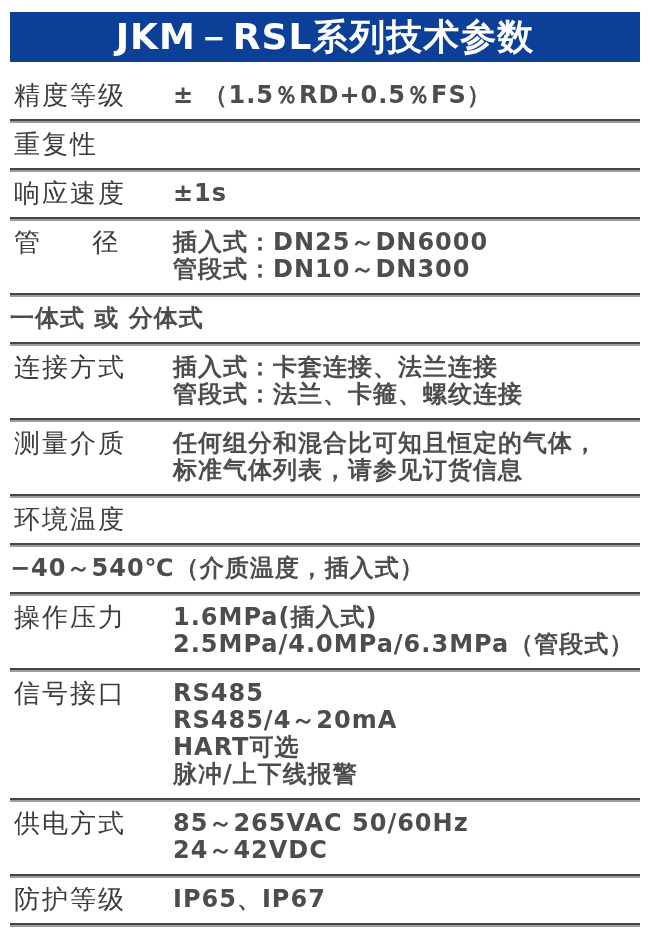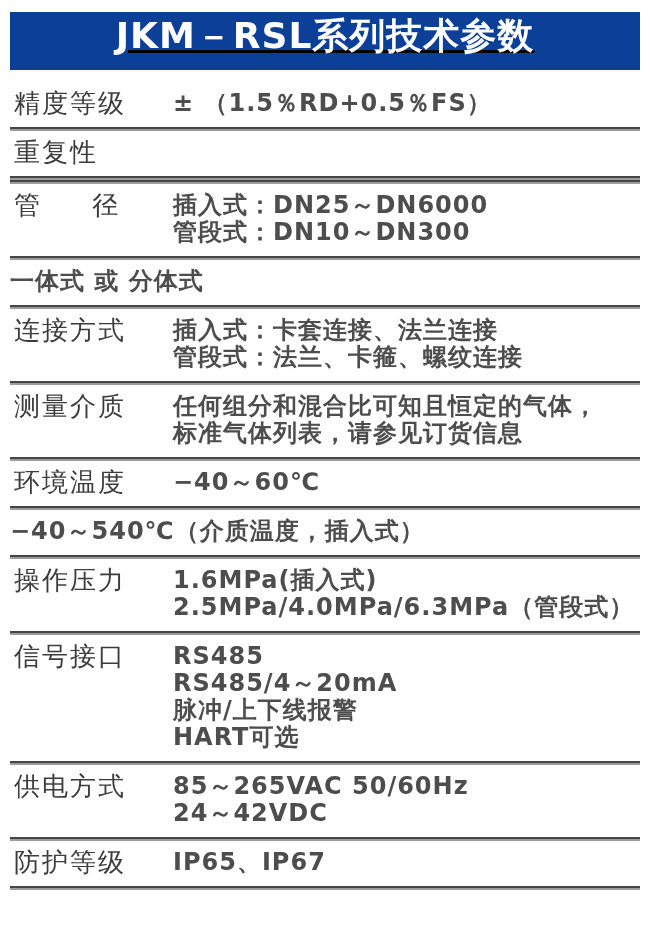--- a/index.html
+++ b/index.html
@@ -7,23 +7,23 @@
     margin: 0; padding: 0;
     width: 650px; height: 928px;
     background: #ffffff;
     font-family: "DejaVu Sans", "Liberation Sans", sans-serif;
     overflow: hidden;
   }
   .page { width: 650px; height: 928px; background: #fff; }
 
   .banner {
     margin: 12px 10px 0 10px;
-    height: 58px;
+    height: 50px;
     background: var(--banner-bg, #0c3f98);
-    display: flex; align-items: flex-start; justify-content: center; text-decoration: underline;
+    display: flex; align-items: flex-end; justify-content: center;
   }
   .banner h1 {
     margin: 0;
     color: var(--banner-fg, #ffffff);
     font-size: 36px;
     font-weight: bold;
     letter-spacing: 1px;
     white-space: nowrap;
   }
 
@@ -75,20 +75,26 @@
         <div class="label">精度等级</div>
         <div class="value">
           <div class="vline">± （1.5％RD+0.5％FS）</div>
         </div>
       </div>
       <div class="divider"></div>
       <div class="row">
         <div class="label">重复性</div>
       </div>
       <div class="divider"></div>
+      <div class="row">
+        <div class="label">响应速度</div>
+        <div class="value">
+          <div class="vline">±1s</div>
+        </div>
+      </div>
       <div class="divider"></div>
       <div class="row">
         <div class="label spread">管 径</div>
         <div class="value">
           <div class="vline">插入式：DN25～DN6000</div>
           <div class="vline">管段式：DN10～DN300</div>
         </div>
       </div>
       <div class="divider"></div>
       <div class="row">
@@ -108,23 +114,20 @@
       <div class="row">
         <div class="label">测量介质</div>
         <div class="value">
           <div class="vline">任何组分和混合比可知且恒定的气体，</div>
           <div class="vline">标准气体列表，请参见订货信息</div>
         </div>
       </div>
       <div class="divider"></div>
       <div class="row">
         <div class="label">环境温度</div>
-        <div class="value">
-          <div class="vline">−40～60℃</div>
-        </div>
       </div>
       <div class="divider"></div>
       <div class="row">
         <div class="value">
           <div class="vline">−40～540℃（介质温度，插入式）</div>
         </div>
       </div>
       <div class="divider"></div>
       <div class="row">
         <div class="label">操作压力</div>
@@ -132,22 +135,22 @@
           <div class="vline">1.6MPa(插入式)</div>
           <div class="vline">2.5MPa/4.0MPa/6.3MPa（管段式）</div>
         </div>
       </div>
       <div class="divider"></div>
       <div class="row">
         <div class="label">信号接口</div>
         <div class="value">
           <div class="vline">RS485</div>
           <div class="vline">RS485/4～20mA</div>
+          <div class="vline">HART可选</div>
           <div class="vline">脉冲/上下线报警</div>
-          <div class="vline">HART可选</div>
         </div>
       </div>
       <div class="divider"></div>
       <div class="row">
         <div class="label">供电方式</div>
         <div class="value">
           <div class="vline">85～265VAC 50/60Hz</div>
           <div class="vline">24～42VDC</div>
         </div>
       </div>

